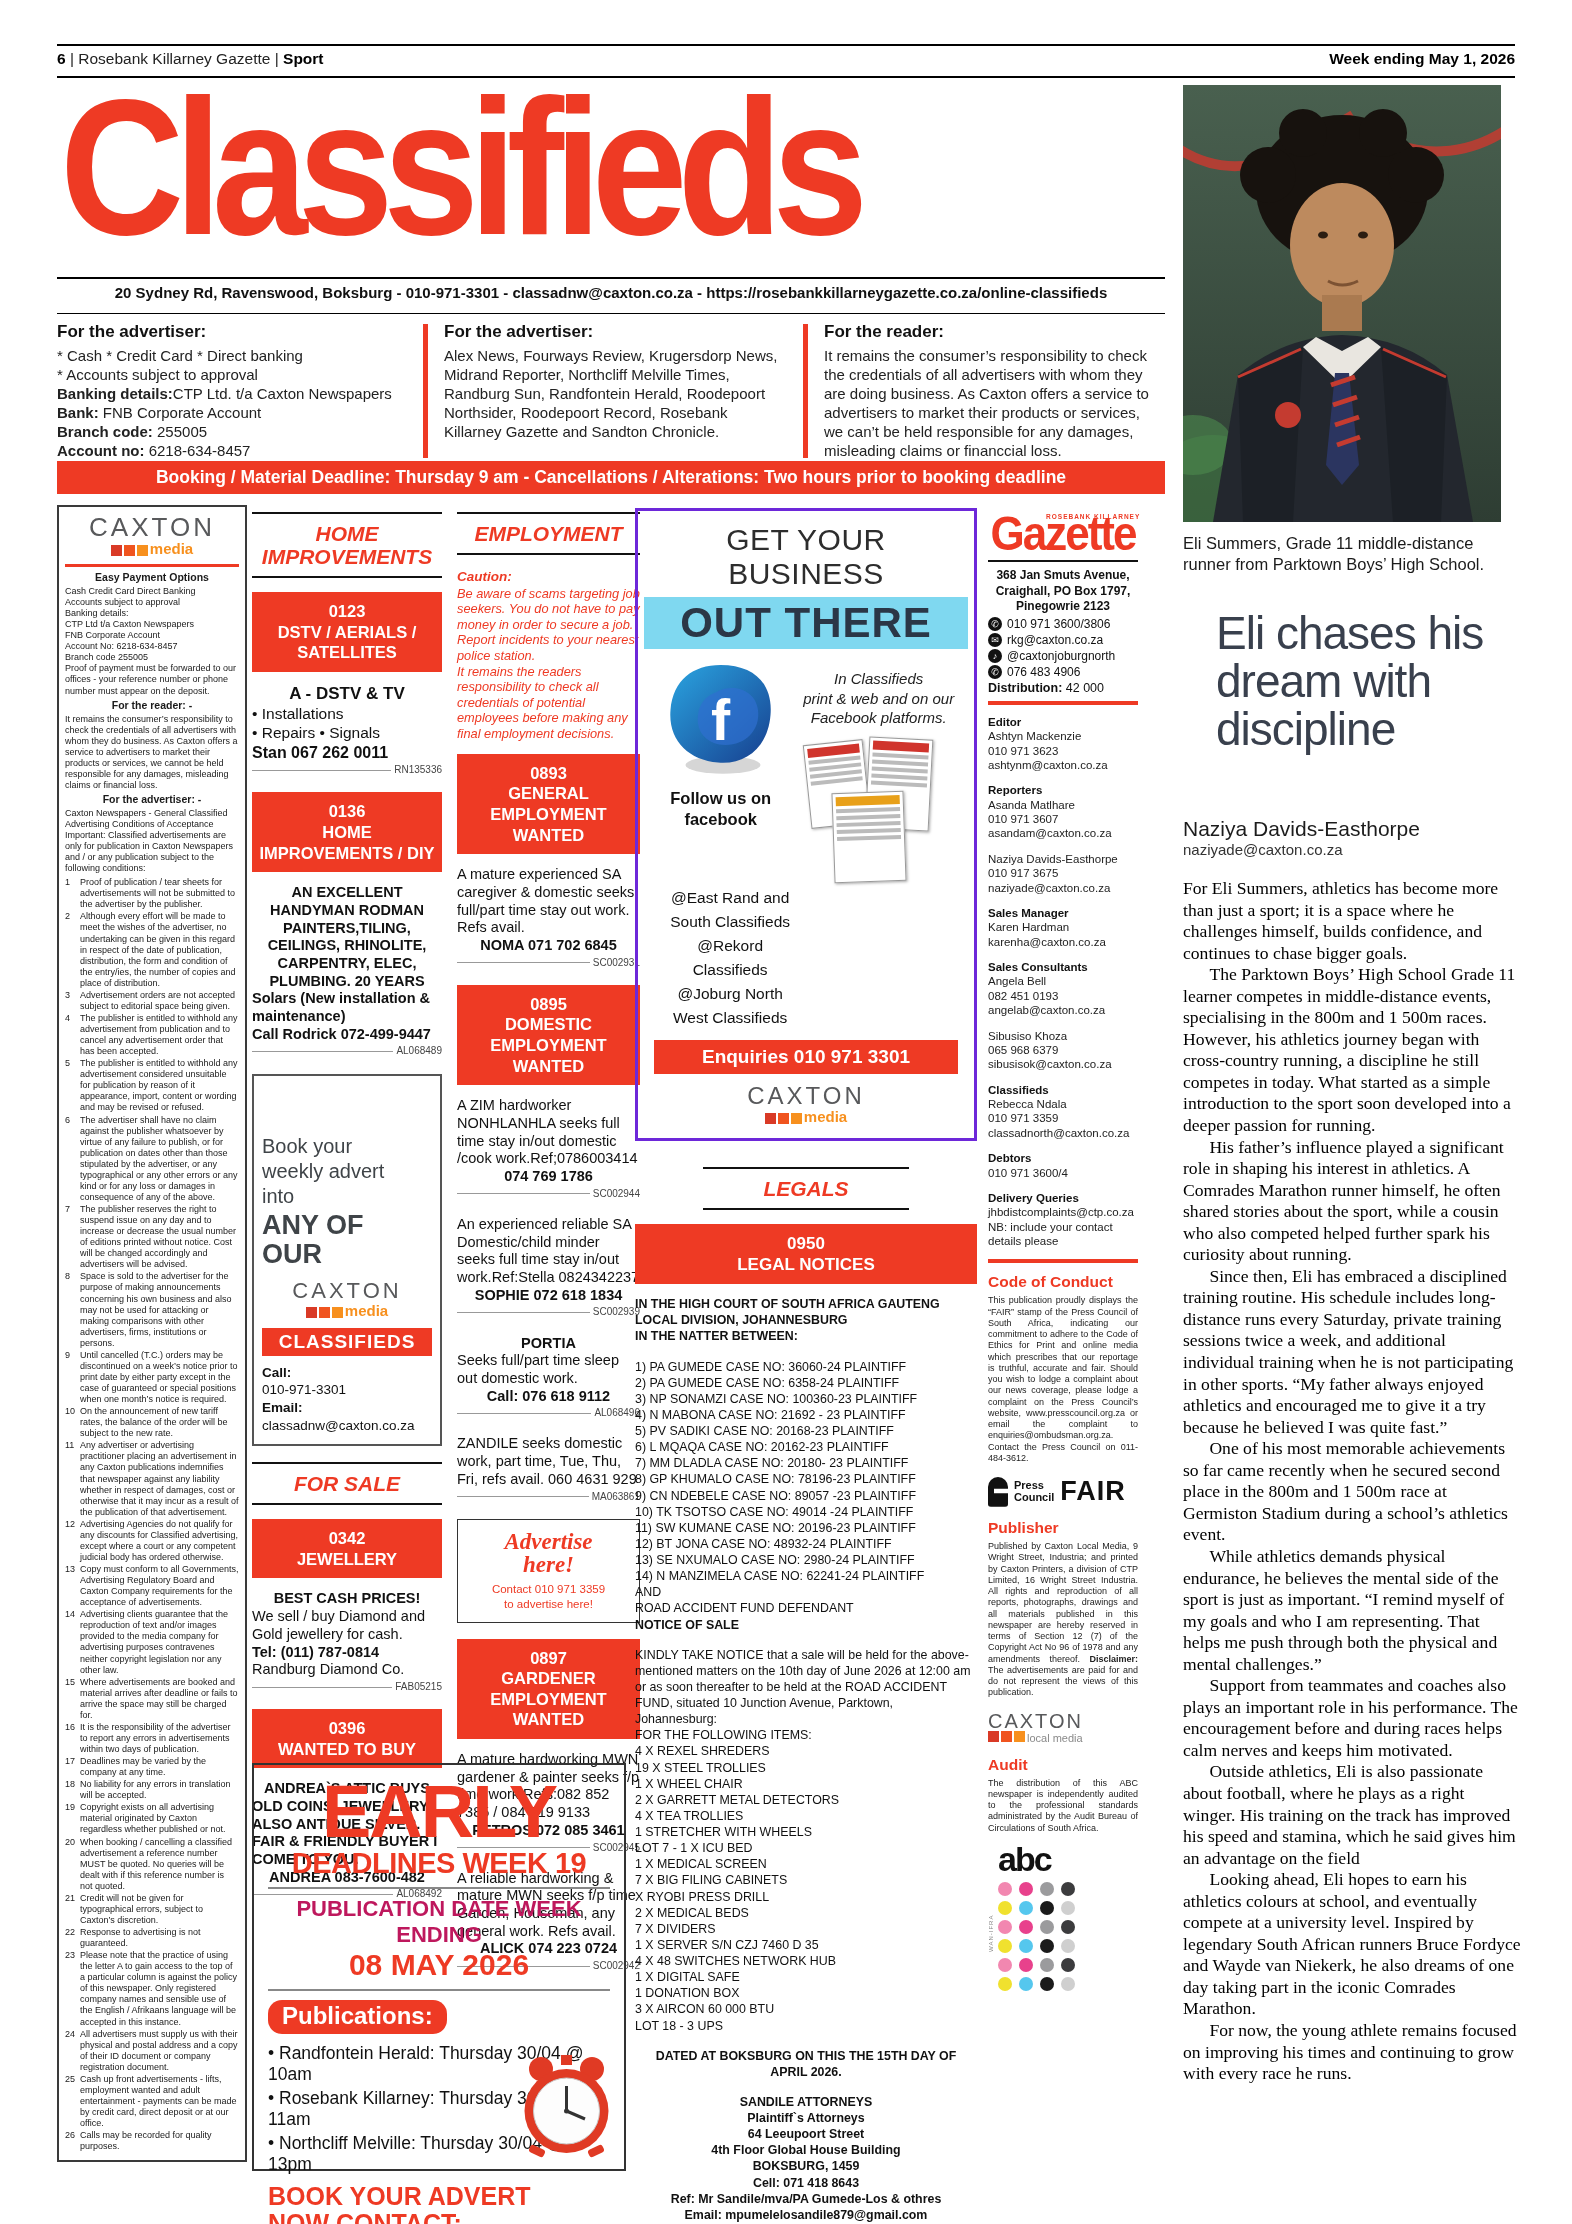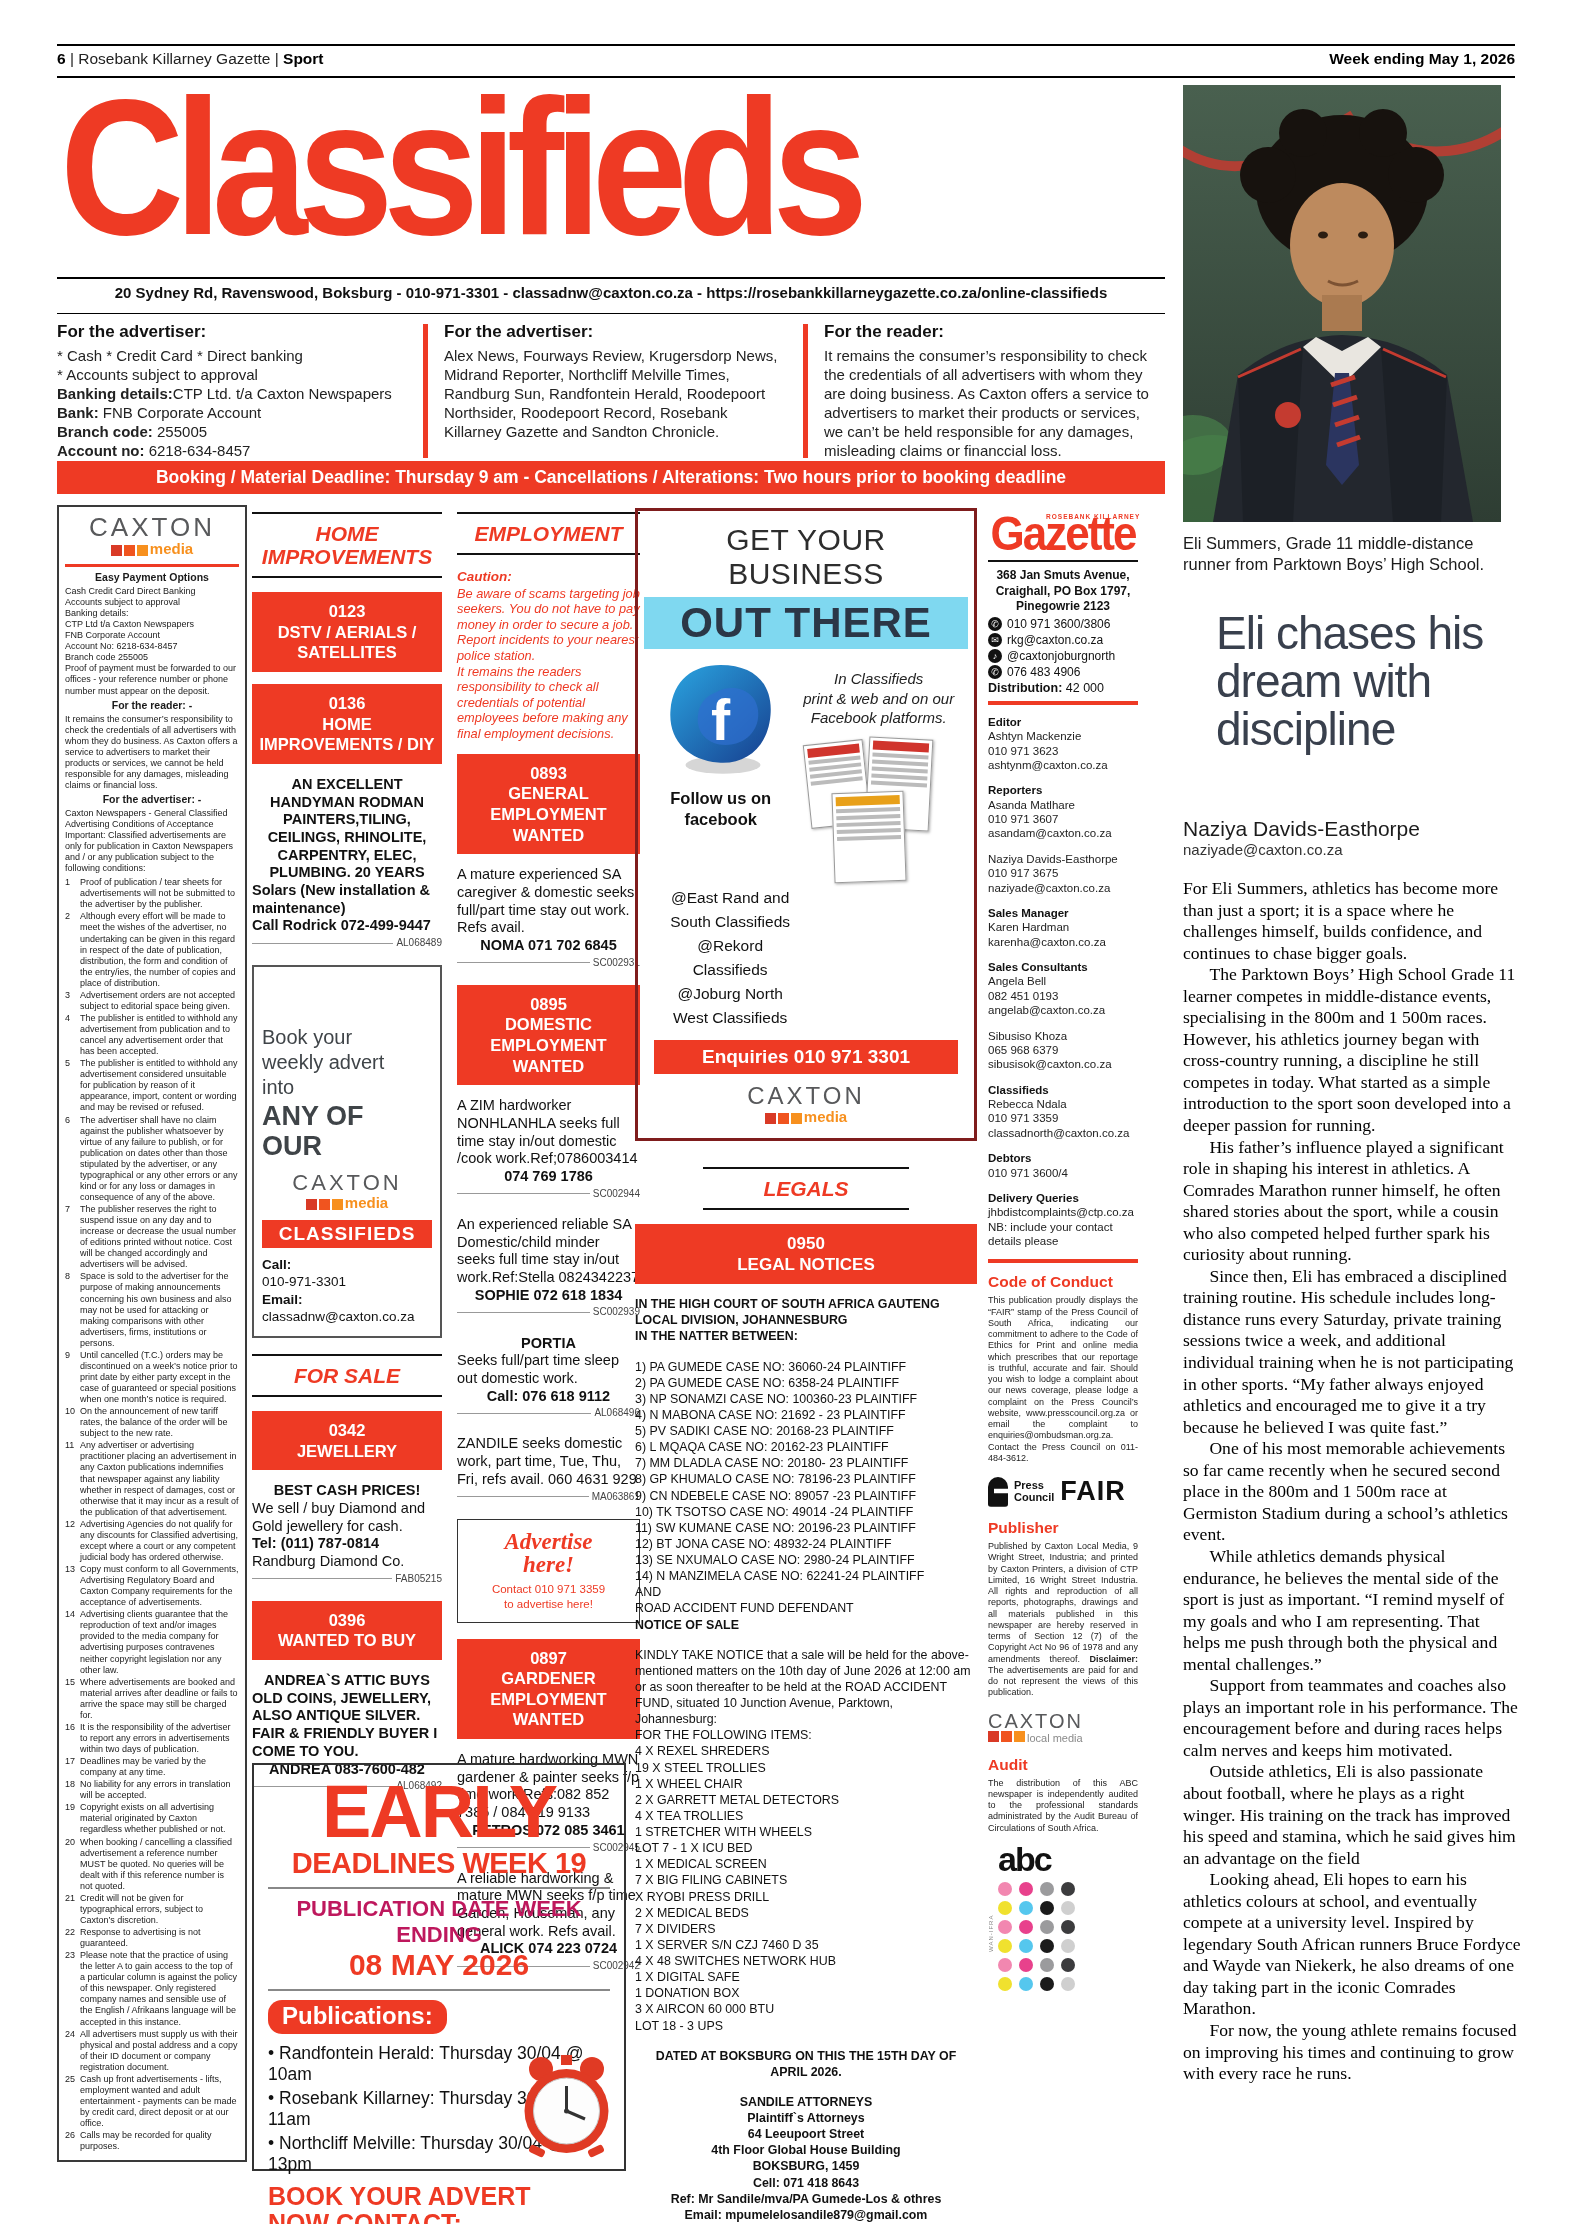--- a/index.html
+++ b/index.html
@@ -77,21 +77,21 @@
   #early .e4{color:#ee3a24;font-weight:800;font-size:30px;text-align:center;}
   #early .pill{display:inline-block;background:#ee3a24;color:#fff;font-weight:800;font-size:24px;
                padding:2px 14px 4px;border-radius:14px;margin:2px 0 6px;}
   #early .pubs div{font-size:17.5px;margin:3px 0;color:#111;}
   #early .pubs div::before{content:"• ";}
   #early .book{color:#ee3a24;font-weight:800;font-size:25px;line-height:1.05;margin-top:8px;}
   #clock{position:absolute;right:10px;bottom:8px;}
 
   
   #colD{left:635px;top:508px;width:342px;}
-  #bizbox{border:3px solid #7f1d1d;padding:12px 10px 10px;box-sizing:border-box;margin-bottom:26px;}
+  #bizbox{border:3px solid #6d28d9;padding:12px 10px 10px;box-sizing:border-box;margin-bottom:26px;}
   #bizbox .g1{font-size:30px;color:#2d2d2d;text-align:center;letter-spacing:.5px;}
   #bizbox .g2{background:#7fd8f0;margin:6px -4px;text-align:center;font-weight:800;font-size:42px;
               color:#2b3747;letter-spacing:1px;padding:2px 0;}
   #bizbox .fbrow{display:flex;margin-top:4px;}
   #bizbox .fbleft{width:46%;text-align:center;}
   #bizbox .fbright{flex:1;text-align:center;}
   #bizbox .incl{font-style:italic;font-size:15px;color:#222;margin:14px 4px 8px;line-height:1.3;}
   #bizbox .fol{font-weight:bold;font-size:16.5px;line-height:1.3;margin-top:4px;}
   #bizbox .tags{font-size:15.5px;line-height:1.55;color:#111;}
   #enq{background:#ee3a24;color:#fff;font-weight:bold;font-size:19px;text-align:center;
@@ -354,20 +354,29 @@
         </div>
       </div>
   </div>
 
   <div class="abs" id="colB">
     <div class="colhead prelines">HOME
 IMPROVEMENTS</div>
     <div class="catbox prelines">0123
 DSTV / AERIALS /
 SATELLITES</div>
+    <div class="ad">
+      <div class="c" style="font-weight:bold;font-size:17px;">A - DSTV &amp; TV</div>
+      <div style="font-size:15.5px;">• Installations</div>
+      <div style="font-size:15.5px;">• Repairs • Signals</div>
+      <div style="font-weight:bold;font-size:16px;">Stan 067 262 0011</div>
+      <div class="ref">
+          <span>RN135336</span>
+        </div>
+    </div>
     <div class="catbox prelines">0136
 HOME
 IMPROVEMENTS / DIY</div>
     <div class="ad">
       <div class="c" style="font-weight:bold;">AN EXCELLENT HANDYMAN RODMAN PAINTERS,TILING, CEILINGS, RHINOLITE, CARPENTRY, ELEC, PLUMBING. 20 YEARS</div>
       <div style="font-weight:bold;">Solars (New installation &amp; maintenance)</div>
       <div style="font-weight:bold;">Call Rodrick 072-499-9447</div>
       <div class="ref">
           <span>AL068489</span>
         </div>

